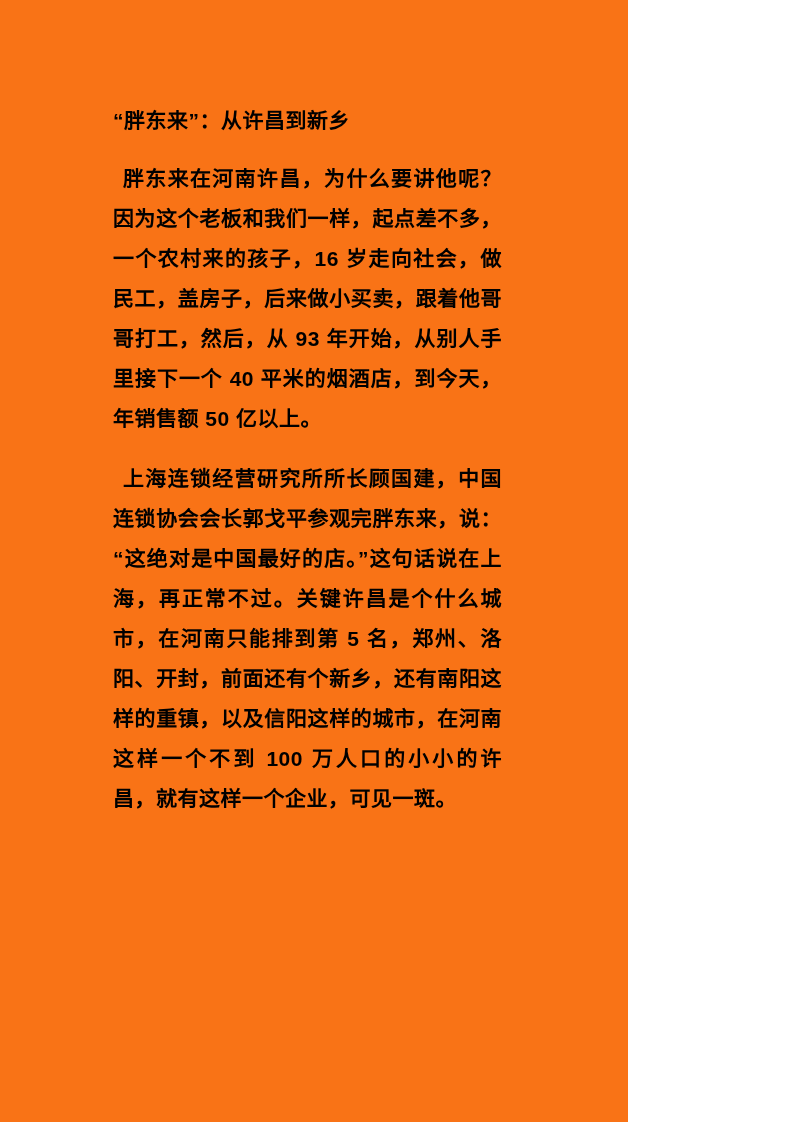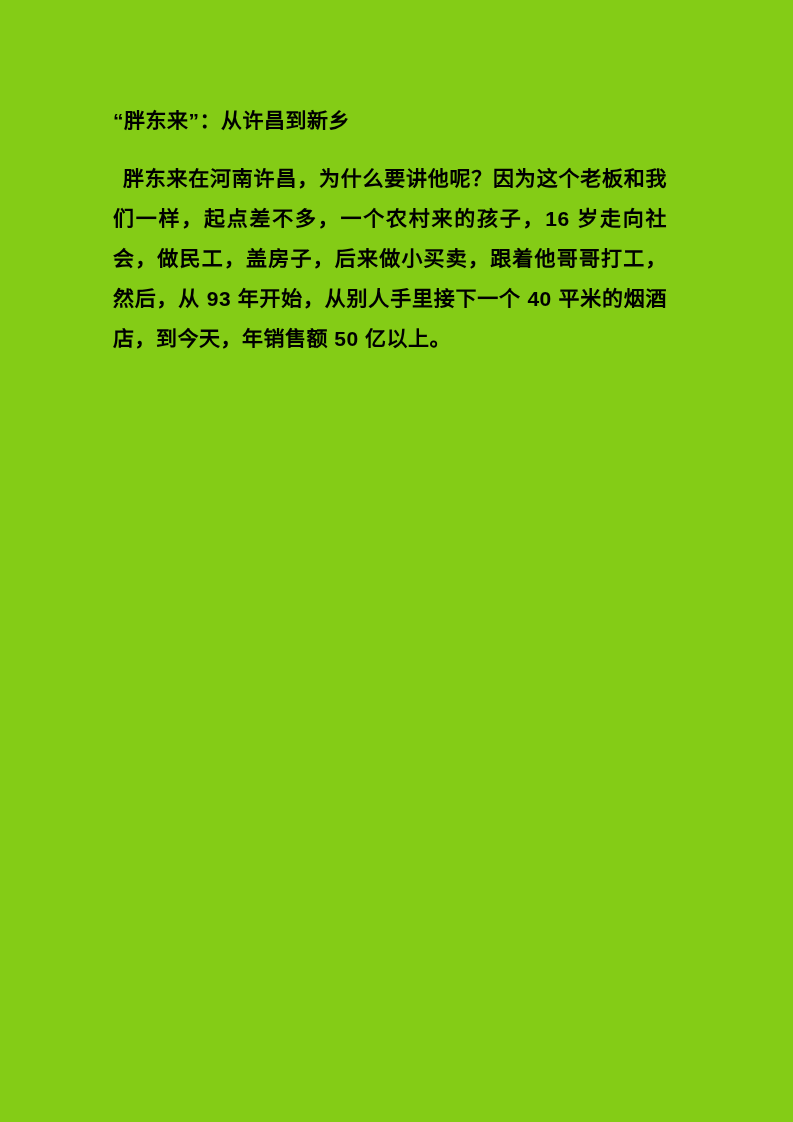--- a/index.html
+++ b/index.html
@@ -2,23 +2,23 @@
 <html lang="zh-CN"><head>
 <meta charset="utf-8">
 <style>
   html, body {
     margin: 0;
     padding: 0;
     background: #ffffff;
   }
   .page {
     position: relative;
-    width: 793px;
+    width: 628px;
     height: 1122px;
-    background: #84cc16;
+    background: #f97316;
     box-sizing: border-box;
     padding: 101px 114px 0 113px;
     overflow: hidden;
     font-family: "Liberation Sans", sans-serif;
     font-weight: 700;
     color: #000000;
     -webkit-font-smoothing: antialiased;
   }
   .doc-title {
     font-size: 21px;
@@ -40,13 +40,14 @@
 </style>
 </head>
 <body>
 
 <div class="page">
   <h1 class="doc-title">“胖东来”：从许昌到新乡</h1>
 
   <p class="doc-paragraph">胖东来在河南许昌，为什么要讲他呢？因为这个老板和我们一样，起点差不多，一个农村来的孩子，16 岁走向社会，做民工，盖房子，后来做小买卖，跟着他哥哥打工，然后，从 93 年开始，从别人手里接下一个 40 平米的烟酒店，到今天，年销售额 50 亿以上。</p>
 
 
+  <p class="doc-paragraph">上海连锁经营研究所所长顾国建，中国连锁协会会长郭戈平参观完胖东来，说：“这绝对是中国最好的店。”这句话说在上海，再正常不过。关键许昌是个什么城市，在河南只能排到第 5 名，郑州、洛阳、开封，前面还有个新乡，还有南阳这样的重镇，以及信阳这样的城市，在河南这样一个不到 100 万人口的小小的许昌，就有这样一个企业，可见一斑。</p>
 </div>
 
 </body></html>

